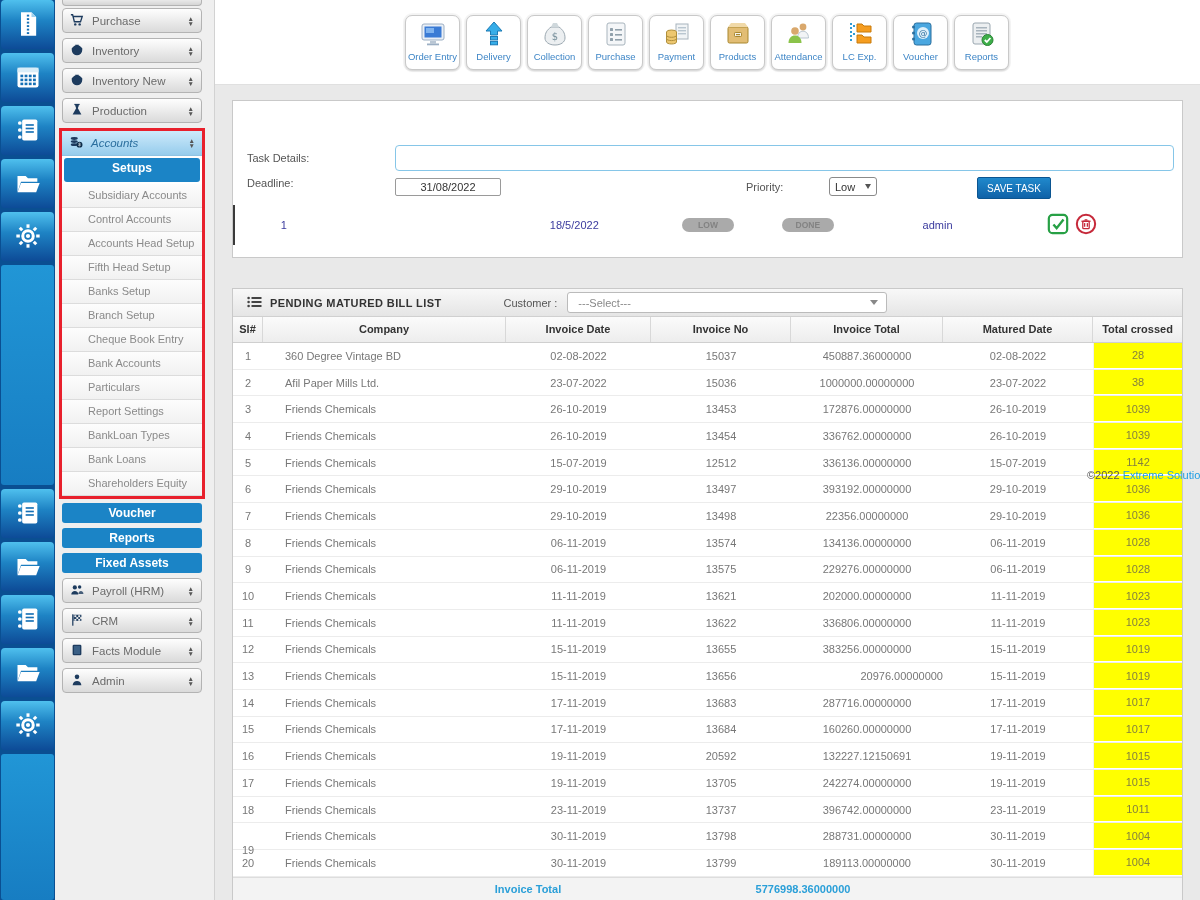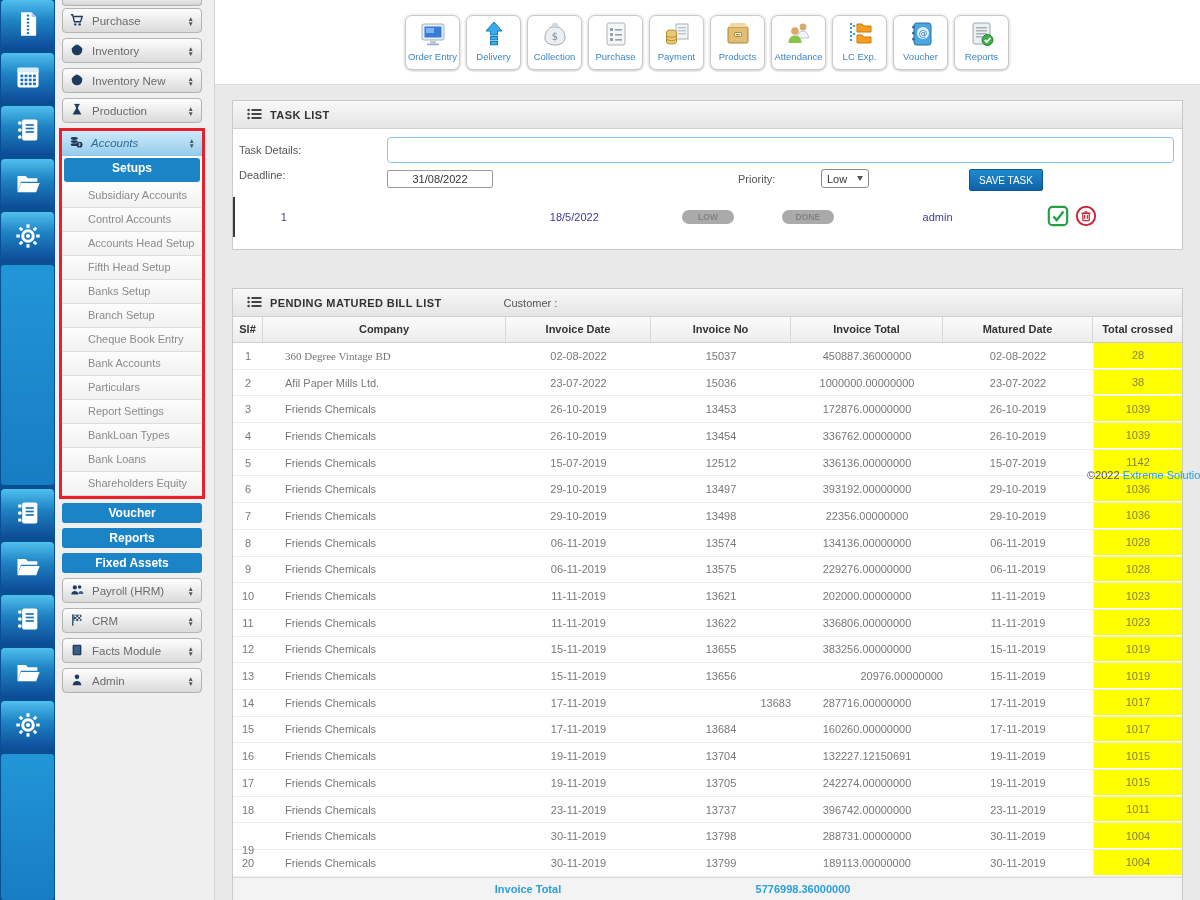--- a/index.html
+++ b/index.html
@@ -49,21 +49,21 @@
   .tool-btn svg { width:28px; height:28px; }
   .tool-btn .tlabel { font-size:9.5px; color:#3d85c6; margin-top:1px; white-space:nowrap; }
 
   .panel { position:absolute; left:17px; width:951px; background:#fff; border:1px solid #c9c9c9; }
   .panel-header { height:28px; background:linear-gradient(180deg,#f8f8f8,#e5e5e5);
     border-bottom:1px solid #d0d0d0; display:flex; align-items:center; padding-left:14px; }
   .panel-title { font-weight:bold; font-size:11px; color:#333; letter-spacing:.4px; margin-left:8px; }
 
   
   #task-panel { top:100px; }
-  .tp-body { position:relative; padding:8px 8px 6px 6px; }
+  .tp-body { position:relative; padding:8px 8px 6px 14px;margin-top:36px; }
   .tp-row1 { display:flex; align-items:center; }
   .tp-label { width:148px; color:#555; font-size:11px; }
   #task-input { flex:1; height:26px; border:1px solid #86c6e8; border-radius:4px; outline:none;
     padding:0 8px; font-size:11px; color:#333; }
   .tp-row2 { position:relative; height:22px; margin-top:6px; }
   #deadline-input { position:absolute; left:148px; top:1px; width:106px; height:18px;
     border:1px solid #9a9a9a; border-radius:2px; text-align:center; font-size:11px; color:#333; outline:none; }
   #priority-label { position:absolute; left:499px; top:4px; color:#555; }
   #priority-select { position:absolute; left:582px; top:0; width:48px; height:19px;
     border:1px solid #8a8a8a; border-radius:3px; background:#fff; display:flex; align-items:center;
@@ -498,35 +498,20 @@
               </g>
               <circle cx="19.5" cy="20" r="5.5" fill="#3dae49" stroke="#2c8336"></circle>
               <path d="M16.8 20l2 2 3.6-4" stroke="#fff" stroke-width="1.8" fill="none"></path>
             </svg></span>
           <span class="tlabel">Reports</span>
         </div>
       </div>
   </div>
 
   <div class="panel" id="task-panel">
-    <div class="panel-header">
-      <span class="listicon">
-          <span><svg width="15" height="12" viewBox="0 0 15 12">
-              <g fill="#444">
-                <circle cx="1.6" cy="2" r="1.3"></circle>
-                <circle cx="1.6" cy="6" r="1.3"></circle>
-                <circle cx="1.6" cy="10" r="1.3"></circle>
-                <rect x="4.5" y="1" width="10" height="2"></rect>
-                <rect x="4.5" y="5" width="10" height="2"></rect>
-                <rect x="4.5" y="9" width="10" height="2"></rect>
-              </g>
-            </svg></span>
-        </span>
-      <span class="panel-title">TASK LIST</span>
-    </div>
     <div class="tp-body">
       <div class="tp-row1">
         <span class="tp-label">Task Details:</span>
         <input id="task-input" value="" style="">
       </div>
       <div class="tp-row2">
         <span class="tp-label">Deadline:</span>
         <input id="deadline-input" value="31/08/2022" style="">
         <span id="priority-label">Priority:</span>
         <div id="priority-select">
@@ -577,34 +562,38 @@
                 <circle cx="1.6" cy="6" r="1.3"></circle>
                 <circle cx="1.6" cy="10" r="1.3"></circle>
                 <rect x="4.5" y="1" width="10" height="2"></rect>
                 <rect x="4.5" y="5" width="10" height="2"></rect>
                 <rect x="4.5" y="9" width="10" height="2"></rect>
               </g>
             </svg></span>
         </span>
       <span class="panel-title">PENDING MATURED BILL LIST</span>
       <span id="customer-label">Customer :</span>
+      <div id="customer-select">
+        <span>---Select---</span>
+        <span class="arr"></span>
+      </div>
     </div>
     <div class="btable-head" id="btable-head">
         <div class="th" style="width: 30px;">Sl#</div>
         <div class="th" style="width: 243px;">Company</div>
         <div class="th" style="width: 145px;">Invoice Date</div>
         <div class="th" style="width: 140px;">Invoice No</div>
         <div class="th" style="width: 152px;">Invoice Total</div>
         <div class="th" style="width: 150px;">Matured Date</div>
         <div class="th" style="width: 89px;">Total crossed days</div>
       </div>
     <div id="btable-body">
         <div class="brow">
           <div class="td c" style="width: 30px;">1</div>
-          <div class="td company" style="width: 243px; font-family: Liberation Serif, serif;">360 Degree Vintage BD</div>
+          <div class="td company" style="width: 243px;">360 Degree Vintage BD</div>
           <div class="td c" style="width: 145px;">02-08-2022</div>
           <div class="td c" style="width: 140px;">15037</div>
           <div class="td c" style="width: 152px;">450887.36000000</div>
           <div class="td c" style="width: 150px;">02-08-2022</div>
           <div class="td crossed" style="width: 89px;">28</div>
         </div>
         <div class="brow">
           <div class="td c" style="width: 30px;">2</div>
           <div class="td company" style="width: 243px;">Afil Paper Mills Ltd.</div>
           <div class="td c" style="width: 145px;">23-07-2022</div>
@@ -709,39 +698,39 @@
           <div class="td c" style="width: 145px;">15-11-2019</div>
           <div class="td c" style="width: 140px;">13656</div>
           <div class="td c" style="width: 152px; text-align: right;">20976.00000000</div>
           <div class="td c" style="width: 150px;">15-11-2019</div>
           <div class="td crossed" style="width: 89px;">1019</div>
         </div>
         <div class="brow">
           <div class="td c" style="width: 30px;">14</div>
           <div class="td company" style="width: 243px;">Friends Chemicals</div>
           <div class="td c" style="width: 145px;">17-11-2019</div>
-          <div class="td c" style="width: 140px; text-align: right;">13683</div>
+          <div class="td c" style="width: 140px;">13683</div>
           <div class="td c" style="width: 152px;">287716.00000000</div>
           <div class="td c" style="width: 150px;">17-11-2019</div>
           <div class="td crossed" style="width: 89px;">1017</div>
         </div>
         <div class="brow">
           <div class="td c" style="width: 30px;">15</div>
           <div class="td company" style="width: 243px;">Friends Chemicals</div>
           <div class="td c" style="width: 145px;">17-11-2019</div>
           <div class="td c" style="width: 140px;">13684</div>
           <div class="td c" style="width: 152px;">160260.00000000</div>
           <div class="td c" style="width: 150px;">17-11-2019</div>
           <div class="td crossed" style="width: 89px;">1017</div>
         </div>
         <div class="brow">
           <div class="td c" style="width: 30px;">16</div>
           <div class="td company" style="width: 243px;">Friends Chemicals</div>
           <div class="td c" style="width: 145px;">19-11-2019</div>
-          <div class="td c" style="width: 140px;">13704</div>
+          <div class="td c" style="width: 140px;">20592</div>
           <div class="td c" style="width: 152px;">132227.12150691</div>
           <div class="td c" style="width: 150px;">19-11-2019</div>
           <div class="td crossed" style="width: 89px;">1015</div>
         </div>
         <div class="brow">
           <div class="td c" style="width: 30px;">17</div>
           <div class="td company" style="width: 243px;">Friends Chemicals</div>
           <div class="td c" style="width: 145px;">19-11-2019</div>
           <div class="td c" style="width: 140px;">13705</div>
           <div class="td c" style="width: 152px;">242274.00000000</div>

